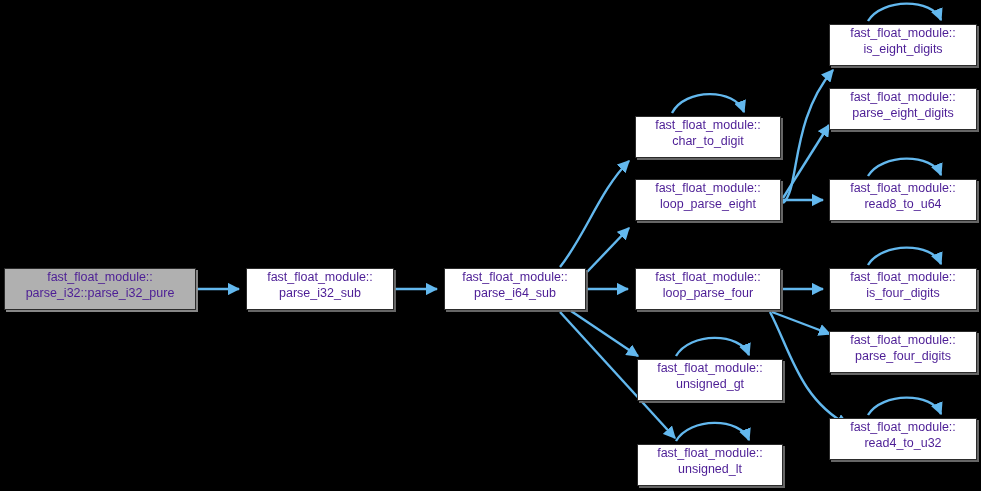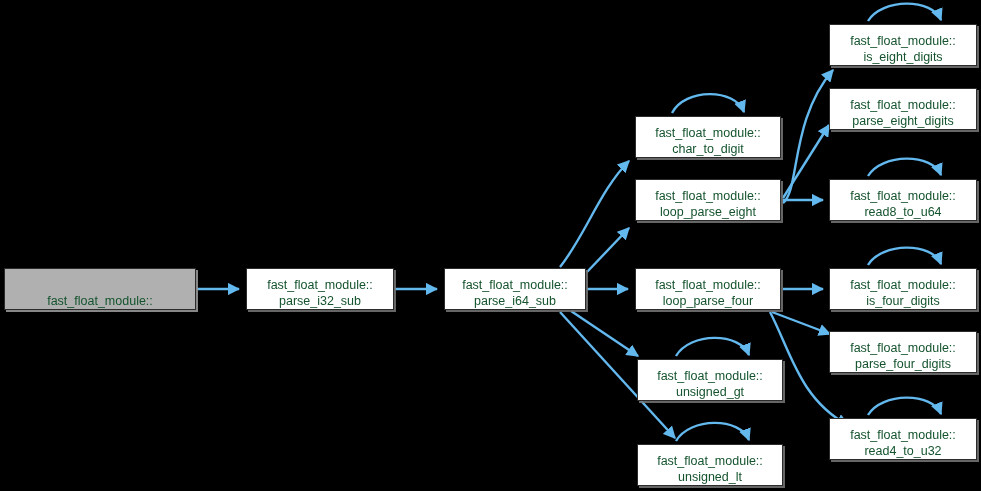--- a/index.html
+++ b/index.html
@@ -30,24 +30,24 @@
     top: 0;
     width: 981px;
     height: 491px;
   }
   .node {
     position: absolute;
     box-sizing: border-box;
     display: flex;
     flex-direction: column;
     align-items: center;
-    justify-content: flex-end;
+    justify-content: flex-start;
     border: 1px solid #2b2b2b;
     background: #ffffff;
-    color: #14532d;
+    color: #4c1d95;
     font-size: 12.5px;
     line-height: 1.28;
     text-align: center;
     white-space: nowrap;
     box-shadow: 2px 2px 0 0 rgba(120,120,120,0.85);
     cursor: pointer;
   }
   .node.highlight {
     background: #b0b0b0;
     border: 1px solid #2b2b2b;
@@ -103,20 +103,21 @@
       <path d="M 868 265 C 882 242 932 242 941 264"></path>
       <path d="M 868 415 C 882 392 932 392 941 414"></path>
       <path d="M 676 356 C 690 332 740 332 749 355"></path>
       <path d="M 676 441 C 690 417 740 417 749 440"></path>
     </g>
   </svg>
 
   <div id="node-layer">
       <div class="node highlight" style="left: 4px; top: 268px; width: 192px; height: 42px;">
         <span class="ln">fast_float_module::</span>
+        <span class="ln">parse_i32::parse_i32_pure</span>
       </div>
       <div class="node" style="left: 246px; top: 268px; width: 148px; height: 42px;">
         <span class="ln">fast_float_module::</span>
         <span class="ln">parse_i32_sub</span>
       </div>
       <div class="node" style="left: 444px; top: 268px; width: 142px; height: 42px;">
         <span class="ln">fast_float_module::</span>
         <span class="ln">parse_i64_sub</span>
       </div>
       <div class="node" style="left: 635px; top: 116px; width: 146px; height: 42px;">

